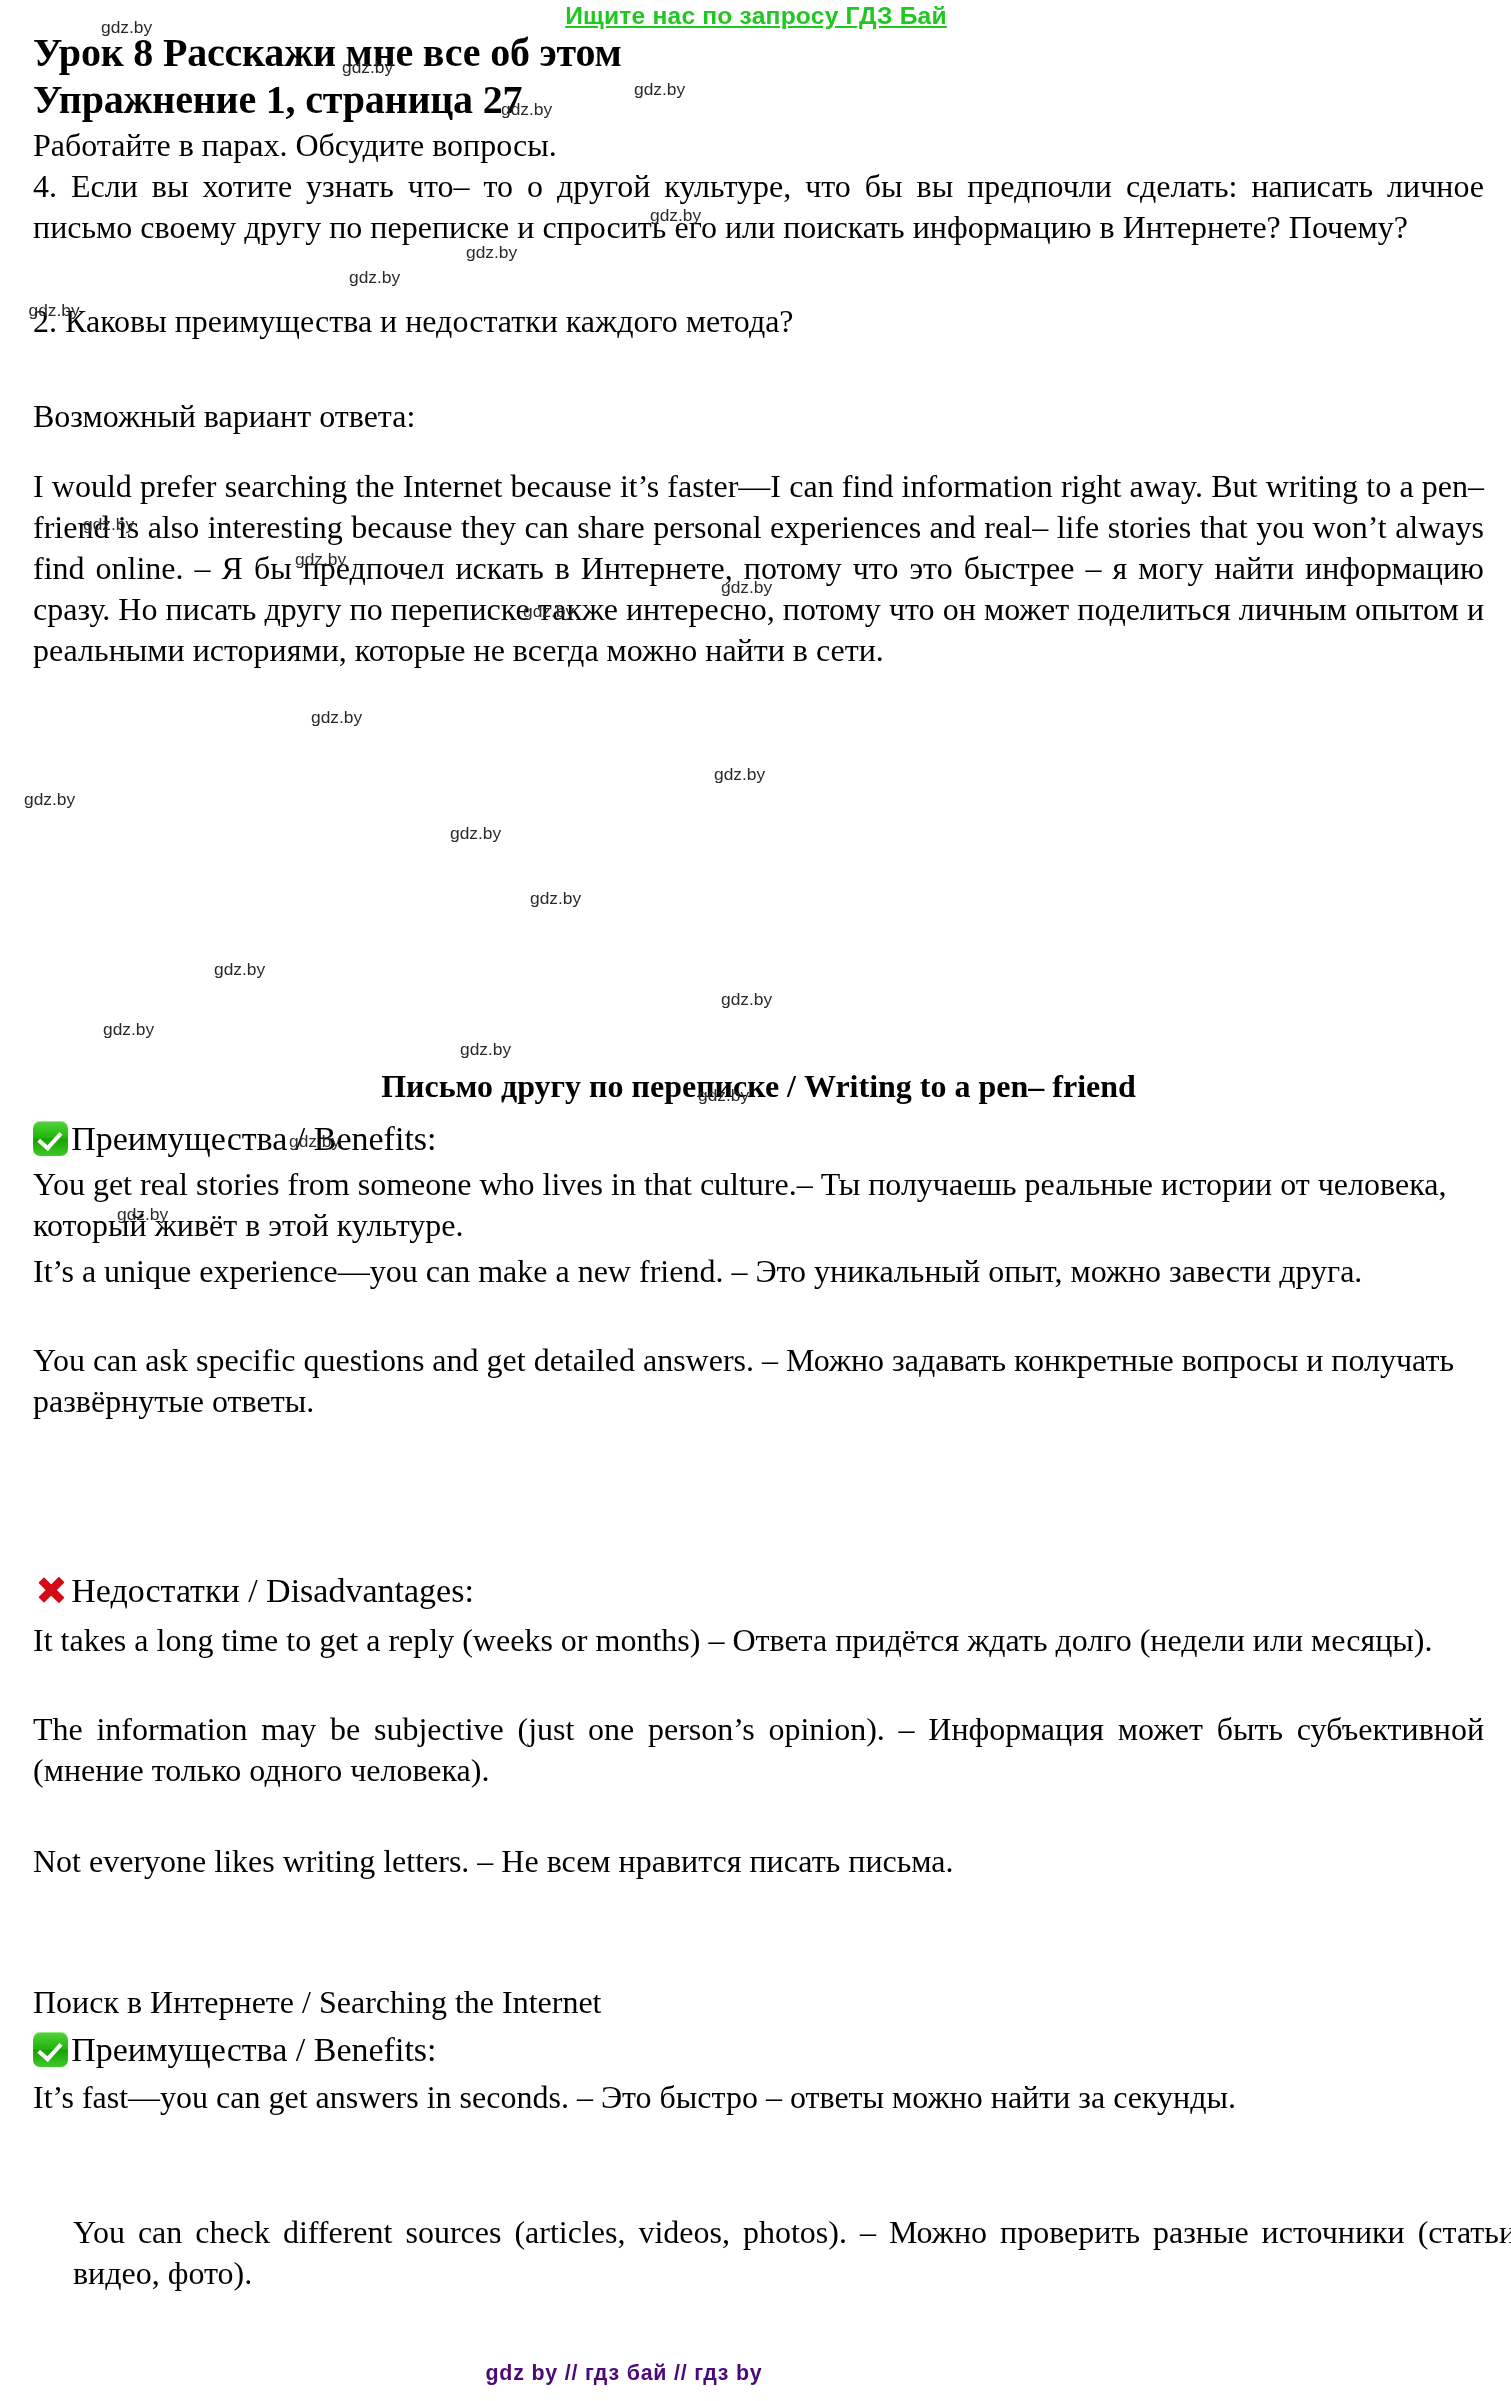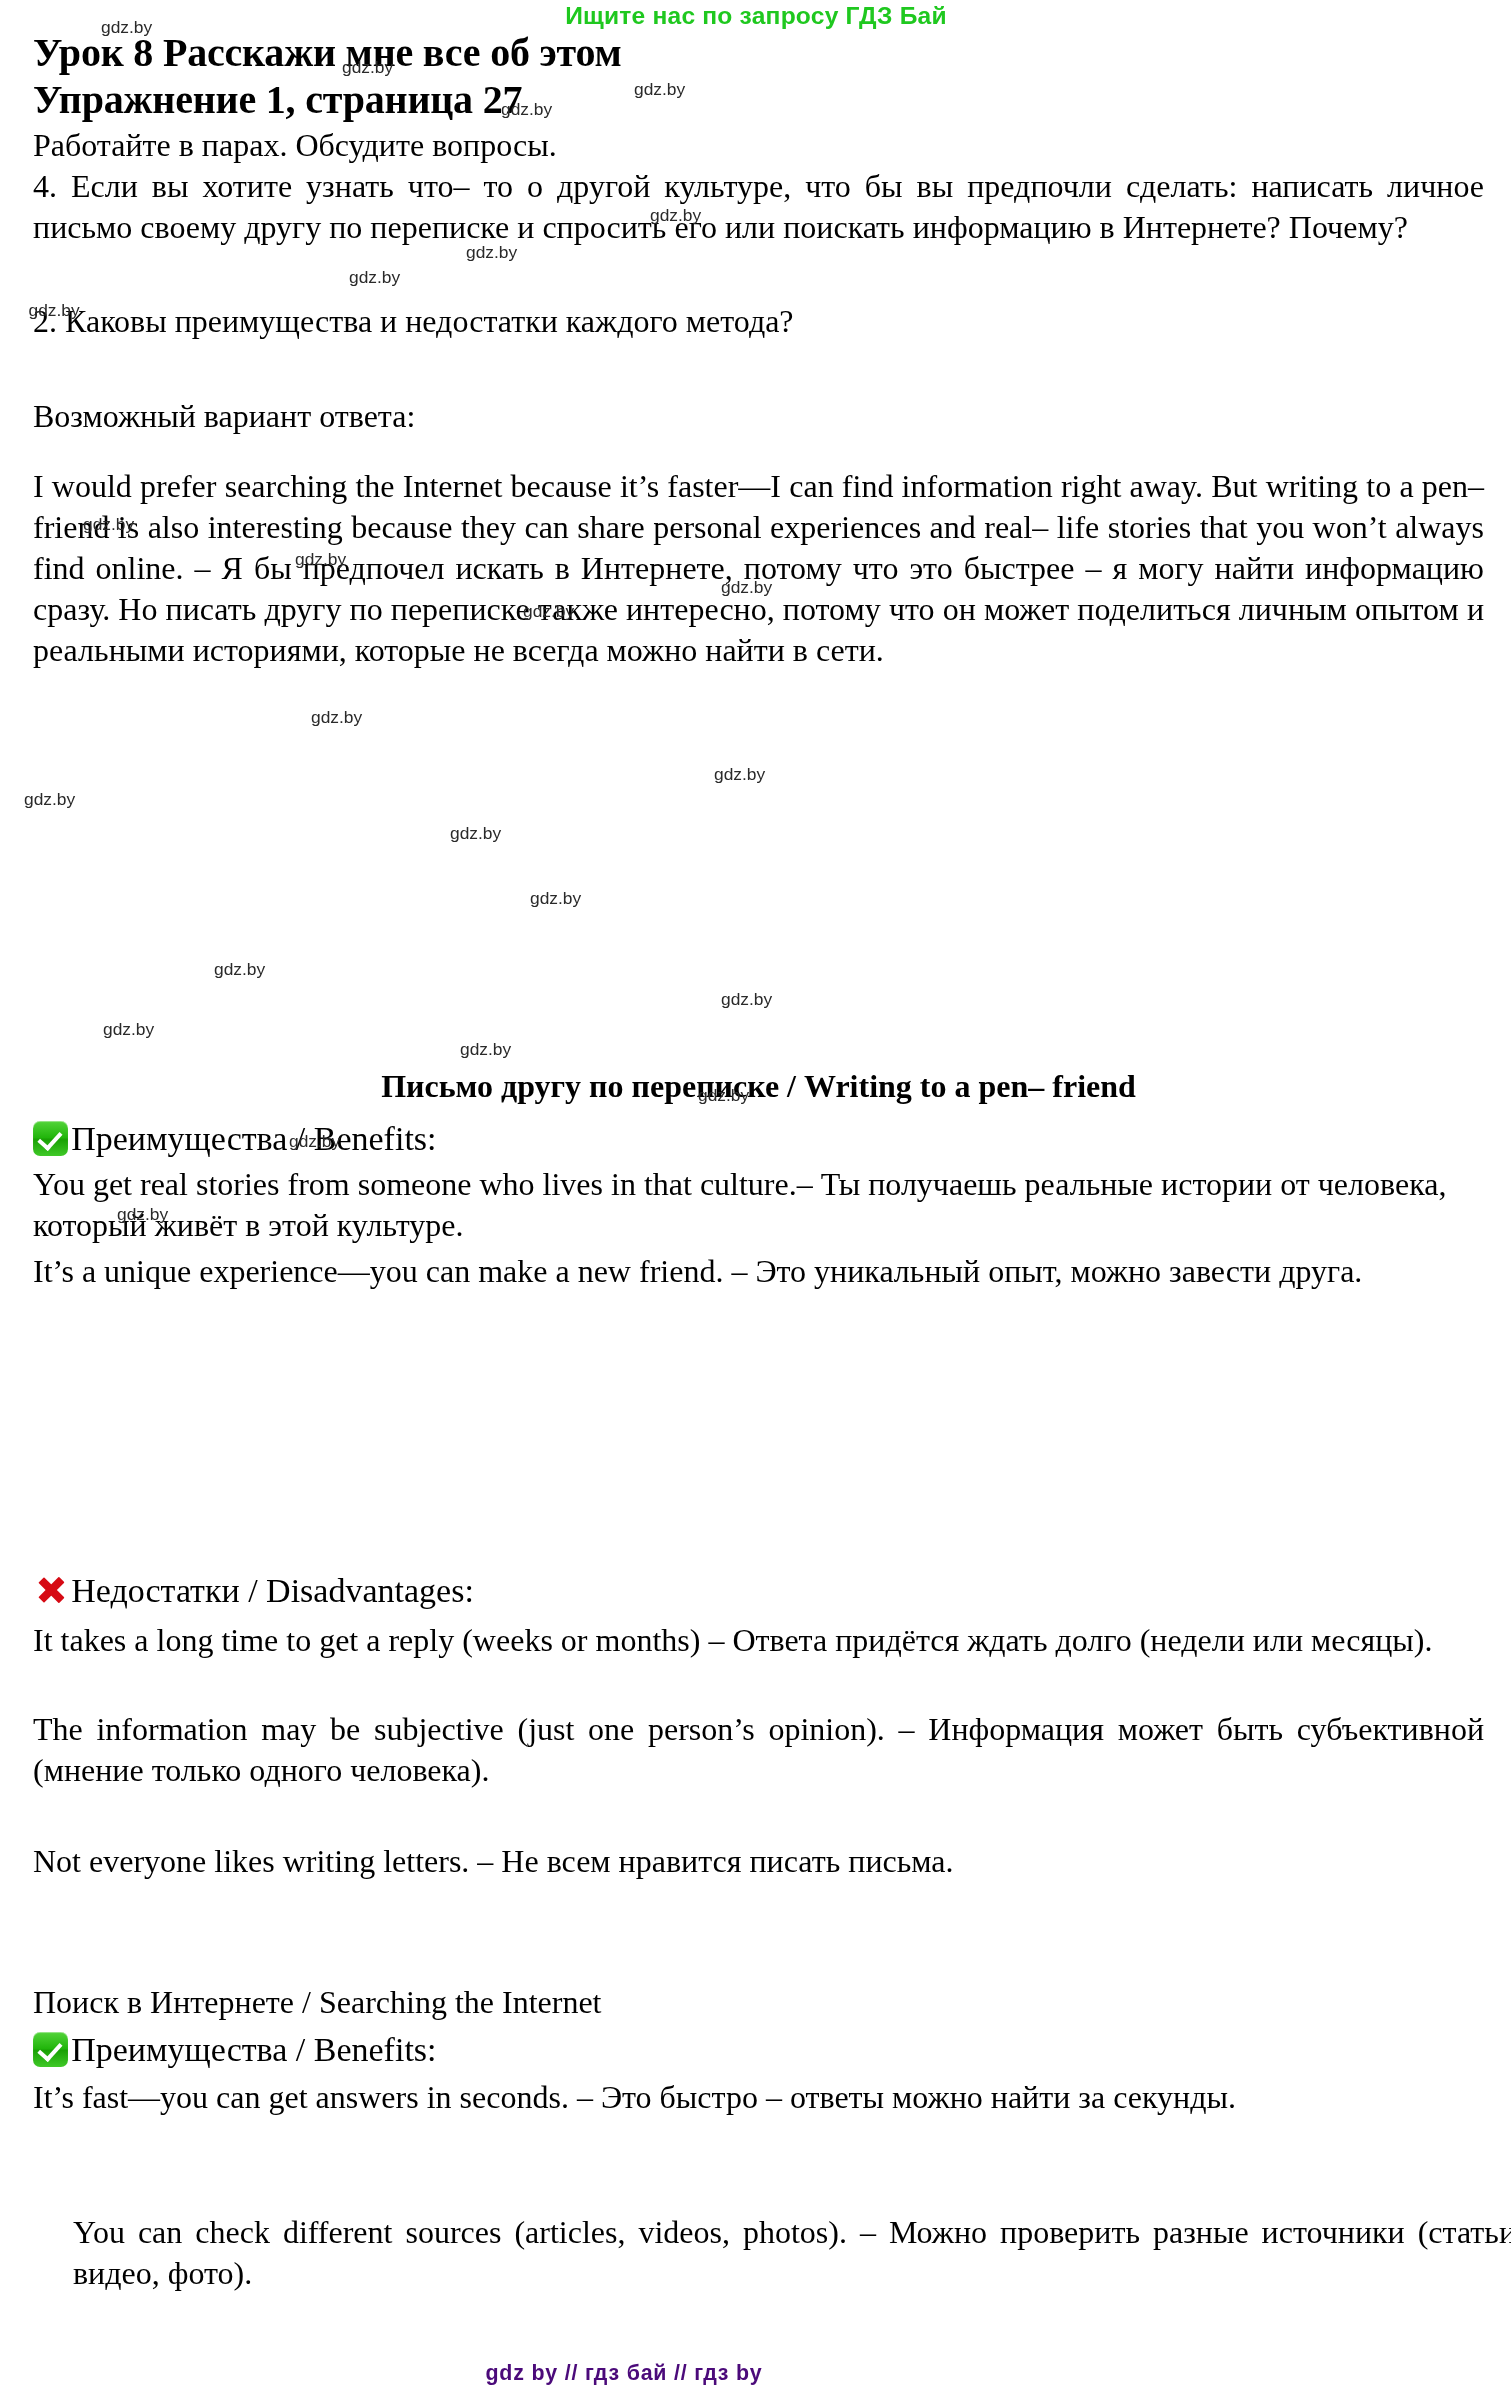--- a/index.html
+++ b/index.html
@@ -134,21 +134,21 @@
     font-size: 21.4px;
     font-weight: 700;
     color: #4b0a7a;
     letter-spacing: 0.8px;
     white-space: nowrap;
   }
 </style>
 </head>
 <body>
 
-<div class="promo" style="color: rgb(31, 200, 31);">Ищите нас по запросу ГДЗ Бай</div>
+<div class="promo" style="color: rgb(31, 200, 31); text-decoration: underline;">Ищите нас по запросу ГДЗ Бай</div>
 
 <div class="page">
 
   <h1 class="title title-1">Урок 8 Расскажи мне все об этом</h1>
   <h2 class="title title-2">Упражнение 1, страница 27</h2>
 
   <p class="body blk" style="top:125px;">Работайте в парах. Обсудите вопросы.</p>
 
   <p class="body blk just" style="top:166px;">4. Если вы хотите узнать что– то о другой культуре, что бы вы предпочли сделать: написать личное письмо своему другу по переписке и спросить его или поискать информацию в Интернете? Почему?</p>
 
@@ -159,20 +159,21 @@
   <p class="body blk just" style="top:466px;">I would prefer searching the Internet because it’s faster—I can find information right away. But writing to a pen– friend is also interesting because they can share personal experiences and real– life stories that you won’t always find online. –  Я бы предпочел искать в Интернете, потому что это быстрее – я могу найти информацию сразу. Но писать другу по переписке также интересно, потому что он может поделиться личным опытом и реальными историями, которые не всегда можно найти в сети.</p>
 
   <p class="body blk bold center" style="top:1066px;">Письмо другу по переписке / Writing to a pen– friend</p>
 
   <div class="blk" style="top:1120px;">
     <span class="icon-check"></span><span class="body" style="font-size:34px;">Преимущества / Benefits:</span>
   </div>
 
   <p class="body blk" style="top:1251px;">It’s a unique experience—you can make a new friend. – Это уникальный опыт, можно завести друга.</p>
   <p class="body blk" style="top:1164px;">You get real stories from someone who lives in that culture.– Ты получаешь реальные истории от человека, который живёт в этой культуре.</p>
+  <p class="body blk" style="top:1340px;">You can ask specific questions and get detailed answers. – Можно задавать конкретные вопросы и получать развёрнутые ответы.</p>
 
   <div class="blk" style="top:1572px;">
     <span class="icon-cross"></span><span class="body" style="font-size:34px;">Недостатки / Disadvantages:</span>
   </div>
 
   <p class="body blk just" style="top:1620px;">It takes a long time to get a reply (weeks or months) – Ответа придётся ждать долго (недели или месяцы).</p>
   <p class="body blk just" style="top:1709px;">The information may be subjective (just one person’s opinion). – Информация может быть субъективной (мнение только одного человека).</p>
   <p class="body blk" style="top:1841px;">Not everyone likes writing letters. – Не всем нравится писать письма.</p>
 
   <p class="body blk" style="top:1982px;">Поиск в Интернете / Searching the Internet</p>

